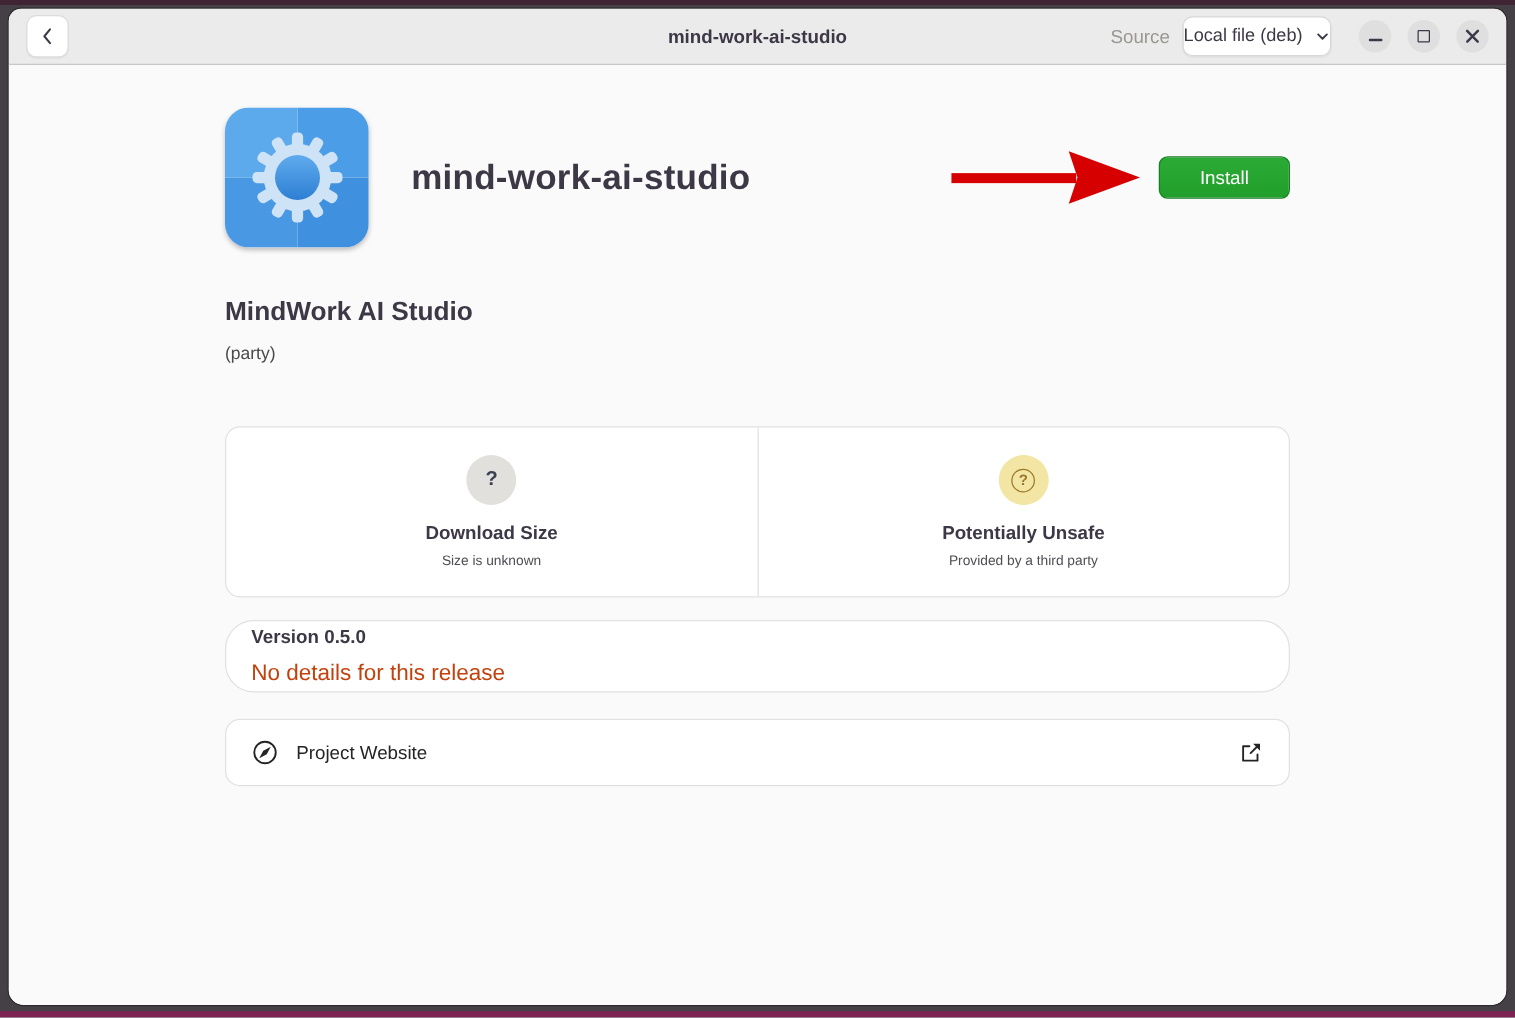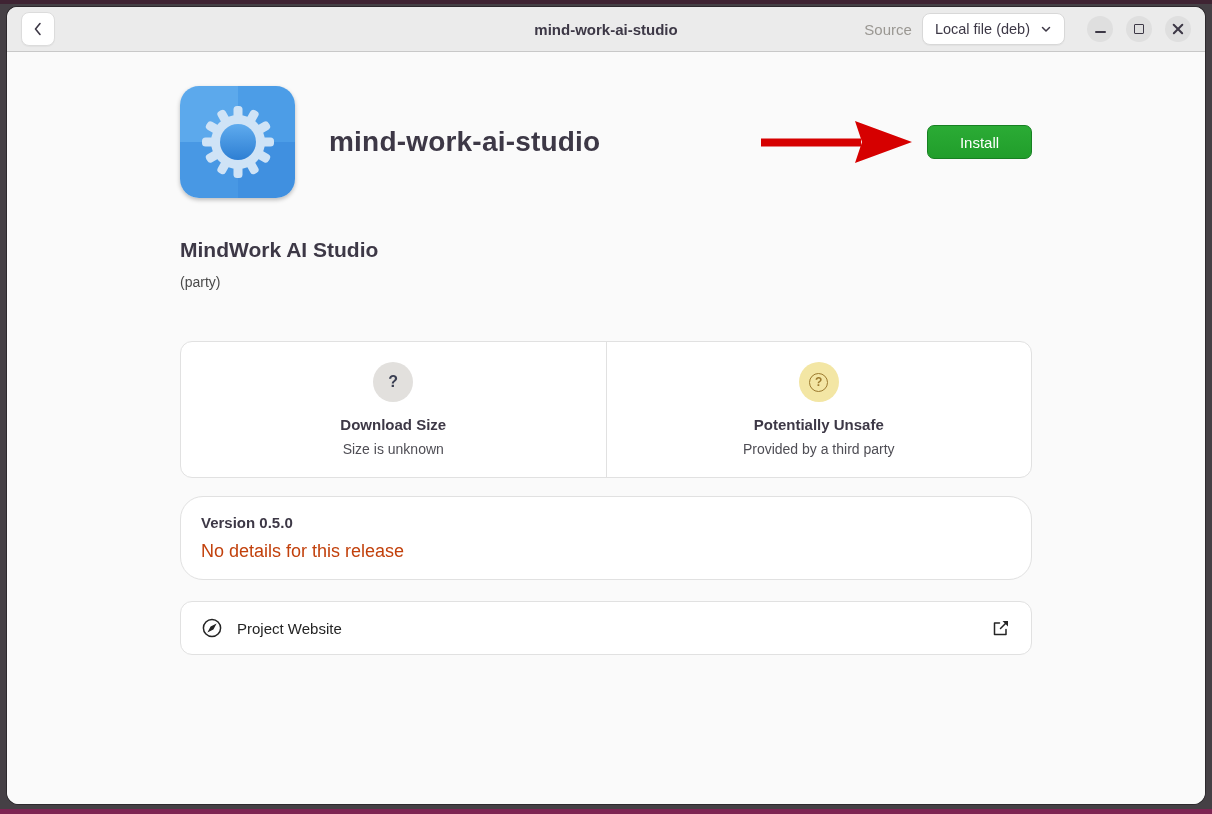--- a/index.html
+++ b/index.html
@@ -32,21 +32,21 @@
     box-shadow:0 1px 1px rgba(0,0,0,.04);
   }
   .hb-title {
     position:absolute; left:0; right:0; text-align:center;
     font-weight:bold; font-size:15px; color:#3d3846; pointer-events:none;
   }
   .hb-right { margin-left:auto; display:flex; align-items:center; gap:10px; z-index:2; }
   .source-label { color:#9a9792; font-size:15px; }
   .source-dropdown {
     height:32px; background:#ffffff; border:1px solid #d8d8d8; border-radius:8px;
-    display:flex; align-items:center; gap:10px; padding:0 12px; cursor:pointer;
+    display:flex; align-items:center; gap:10px; padding:0 0; cursor:pointer;
     font-size:14.5px; color:#3d3846; box-shadow:0 1px 1px rgba(0,0,0,.04);
   }
   .win-controls { display:flex; align-items:center; gap:13px; margin-left:12px; margin-right:4px; }
   .wc-btn {
     width:26px; height:26px; border-radius:50%; background:#dfdfdf;
     display:flex; align-items:center; justify-content:center; cursor:pointer;
   }
   .wc-min-glyph { width:11px; height:2px; background:#3d3846; border-radius:1px; margin-top:6px; }
   .wc-max-glyph { width:10px; height:10px; border:1.6px solid #3d3846; border-radius:1px; }
   .wc-close-glyph { position:relative; width:12px; height:12px; }
@@ -103,23 +103,23 @@
   }
   .tile-circle.neutral { background:#e2e0dd; }
   .tile-circle.neutral .glyph { font-size:16px; font-weight:bold; color:#3a3f52; }
   .tile-circle.warning { background:#f3e6a4; }
   .circled-q {
     width:19px; height:19px; border:1.5px solid #9c7a2e; border-radius:50%;
     display:flex; align-items:center; justify-content:center;
     font-size:12px; color:#9c7a2e; font-weight:bold;
   }
   .tile-title { margin-top:14px; font-size:15px; font-weight:bold; color:#3d3846; }
-  .tile-sub { margin-top:8px; font-size:14px; color:#4f4e55; }
-
-  .version-card { margin-top:18px; padding:17px 20px;border-radius:23px; }
+  .tile-sub { margin-top:8px; font-size:11px; color:#4f4e55; }
+
+  .version-card { margin-top:18px; padding:4px 20px;border-radius:23px; }
   .version-title { font-size:15px; font-weight:bold; color:#3d3846; }
   .version-sub { margin-top:10px; font-size:18px; color:#c2410c; }
 
   .website-row {
     margin-top:21px; height:54px; display:flex; align-items:center;
     padding:16px 20px; cursor:pointer;
   }
   .website-label { margin-left:14px; font-size:15px; color:#242424; flex:1; }
 </style>
 </head>

